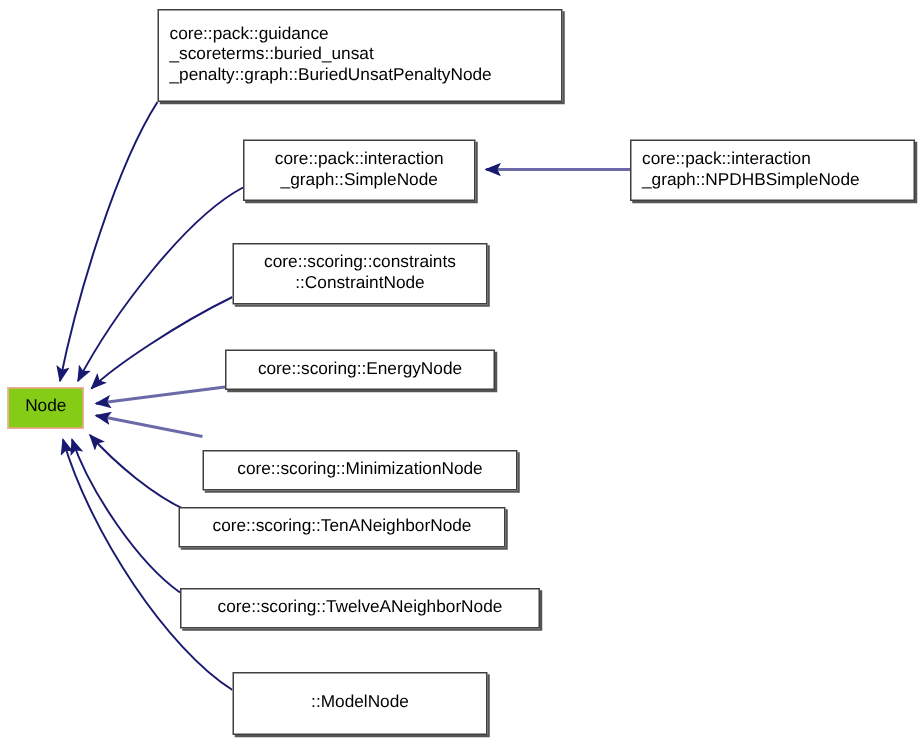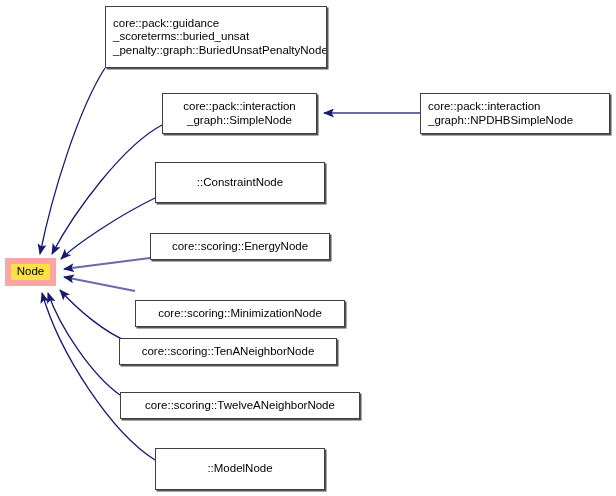--- a/index.html
+++ b/index.html
@@ -28,23 +28,23 @@
     box-sizing: border-box;
     background: #ffffff;
     border: 1px solid #404040;
     box-shadow: 1.5px 1.5px 0 0 #555555;
     display: flex;
     flex-direction: column;
     justify-content: center;
     overflow: hidden;
   }
   .gnode.root {
-    border: 6px solid #fca5a5;
+    border: 1px solid #fca5a5;
     box-shadow: none;
-    background: #fde047;
+    background: #84cc16;
   }
   .gnode .line {
     font-size: 11.5px;
     line-height: 13.5px;
     color: #000000;
     white-space: nowrap;
     letter-spacing: 0px;
   }
   .gnode.centered .line { text-align: center; }
   .gnode.leftal { padding-left: 7px; }
@@ -72,34 +72,35 @@
         <path d="M120,395 C92,375 60,328 48,293" fill="none" stroke="#191970" stroke-width="1.3" marker-end="url(#arrow)"></path>
         <path d="M155,460 C112,433 60,355 42,293" fill="none" stroke="#191970" stroke-width="1.3" marker-end="url(#arrow)"></path>
         <path d="M420,113 L324,113" fill="none" stroke="#6a6aa8" stroke-width="2" marker-end="url(#arrow)"></path>
       </g>
   </svg>
 
   <div id="nodes-group">
       <div class="gnode centered root" title="Node" style="left: 5px; top: 258px; width: 51px; height: 28px;">
         <div class="line">Node</div>
       </div>
-      <div class="gnode leftal" title="core::pack::guidance_scoreterms::buried_unsat_penalty::graph::BuriedUnsatPenaltyNode" style="left: 105px; top: 6px; width: 222px; height: 62px;">
+      <div class="gnode leftal" title="core::pack::guidance_scoreterms::buried_unsat_penalty::graph::BuriedUnsatPenaltyNode" style="left: 105px; top: 6px; width: 270px; height: 62px;">
         <div class="line">core::pack::guidance</div>
         <div class="line">_scoreterms::buried_unsat</div>
         <div class="line">_penalty::graph::BuriedUnsatPenaltyNode</div>
       </div>
       <div class="gnode centered" title="core::pack::interaction_graph::SimpleNode" style="left: 162px; top: 93px; width: 155px; height: 41px;">
         <div class="line">core::pack::interaction</div>
         <div class="line">_graph::SimpleNode</div>
       </div>
       <div class="gnode leftal" title="core::pack::interaction_graph::NPDHBSimpleNode" style="left: 420px; top: 93px; width: 190px; height: 41px;">
         <div class="line">core::pack::interaction</div>
         <div class="line">_graph::NPDHBSimpleNode</div>
       </div>
       <div class="gnode centered" title="core::scoring::constraints::ConstraintNode" style="left: 155px; top: 162px; width: 170px; height: 41px;">
+        <div class="line">core::scoring::constraints</div>
         <div class="line">::ConstraintNode</div>
       </div>
       <div class="gnode centered" title="core::scoring::EnergyNode" style="left: 150px; top: 233px; width: 180px; height: 27px;">
         <div class="line">core::scoring::EnergyNode</div>
       </div>
       <div class="gnode centered" title="core::scoring::MinimizationNode" style="left: 135px; top: 287px; width: 210px; height: 27px; margin-top: 13px;">
         <div class="line">core::scoring::MinimizationNode</div>
       </div>
       <div class="gnode centered" title="core::scoring::TenANeighborNode" style="left: 119px; top: 338px; width: 218px; height: 27px;">
         <div class="line">core::scoring::TenANeighborNode</div>

